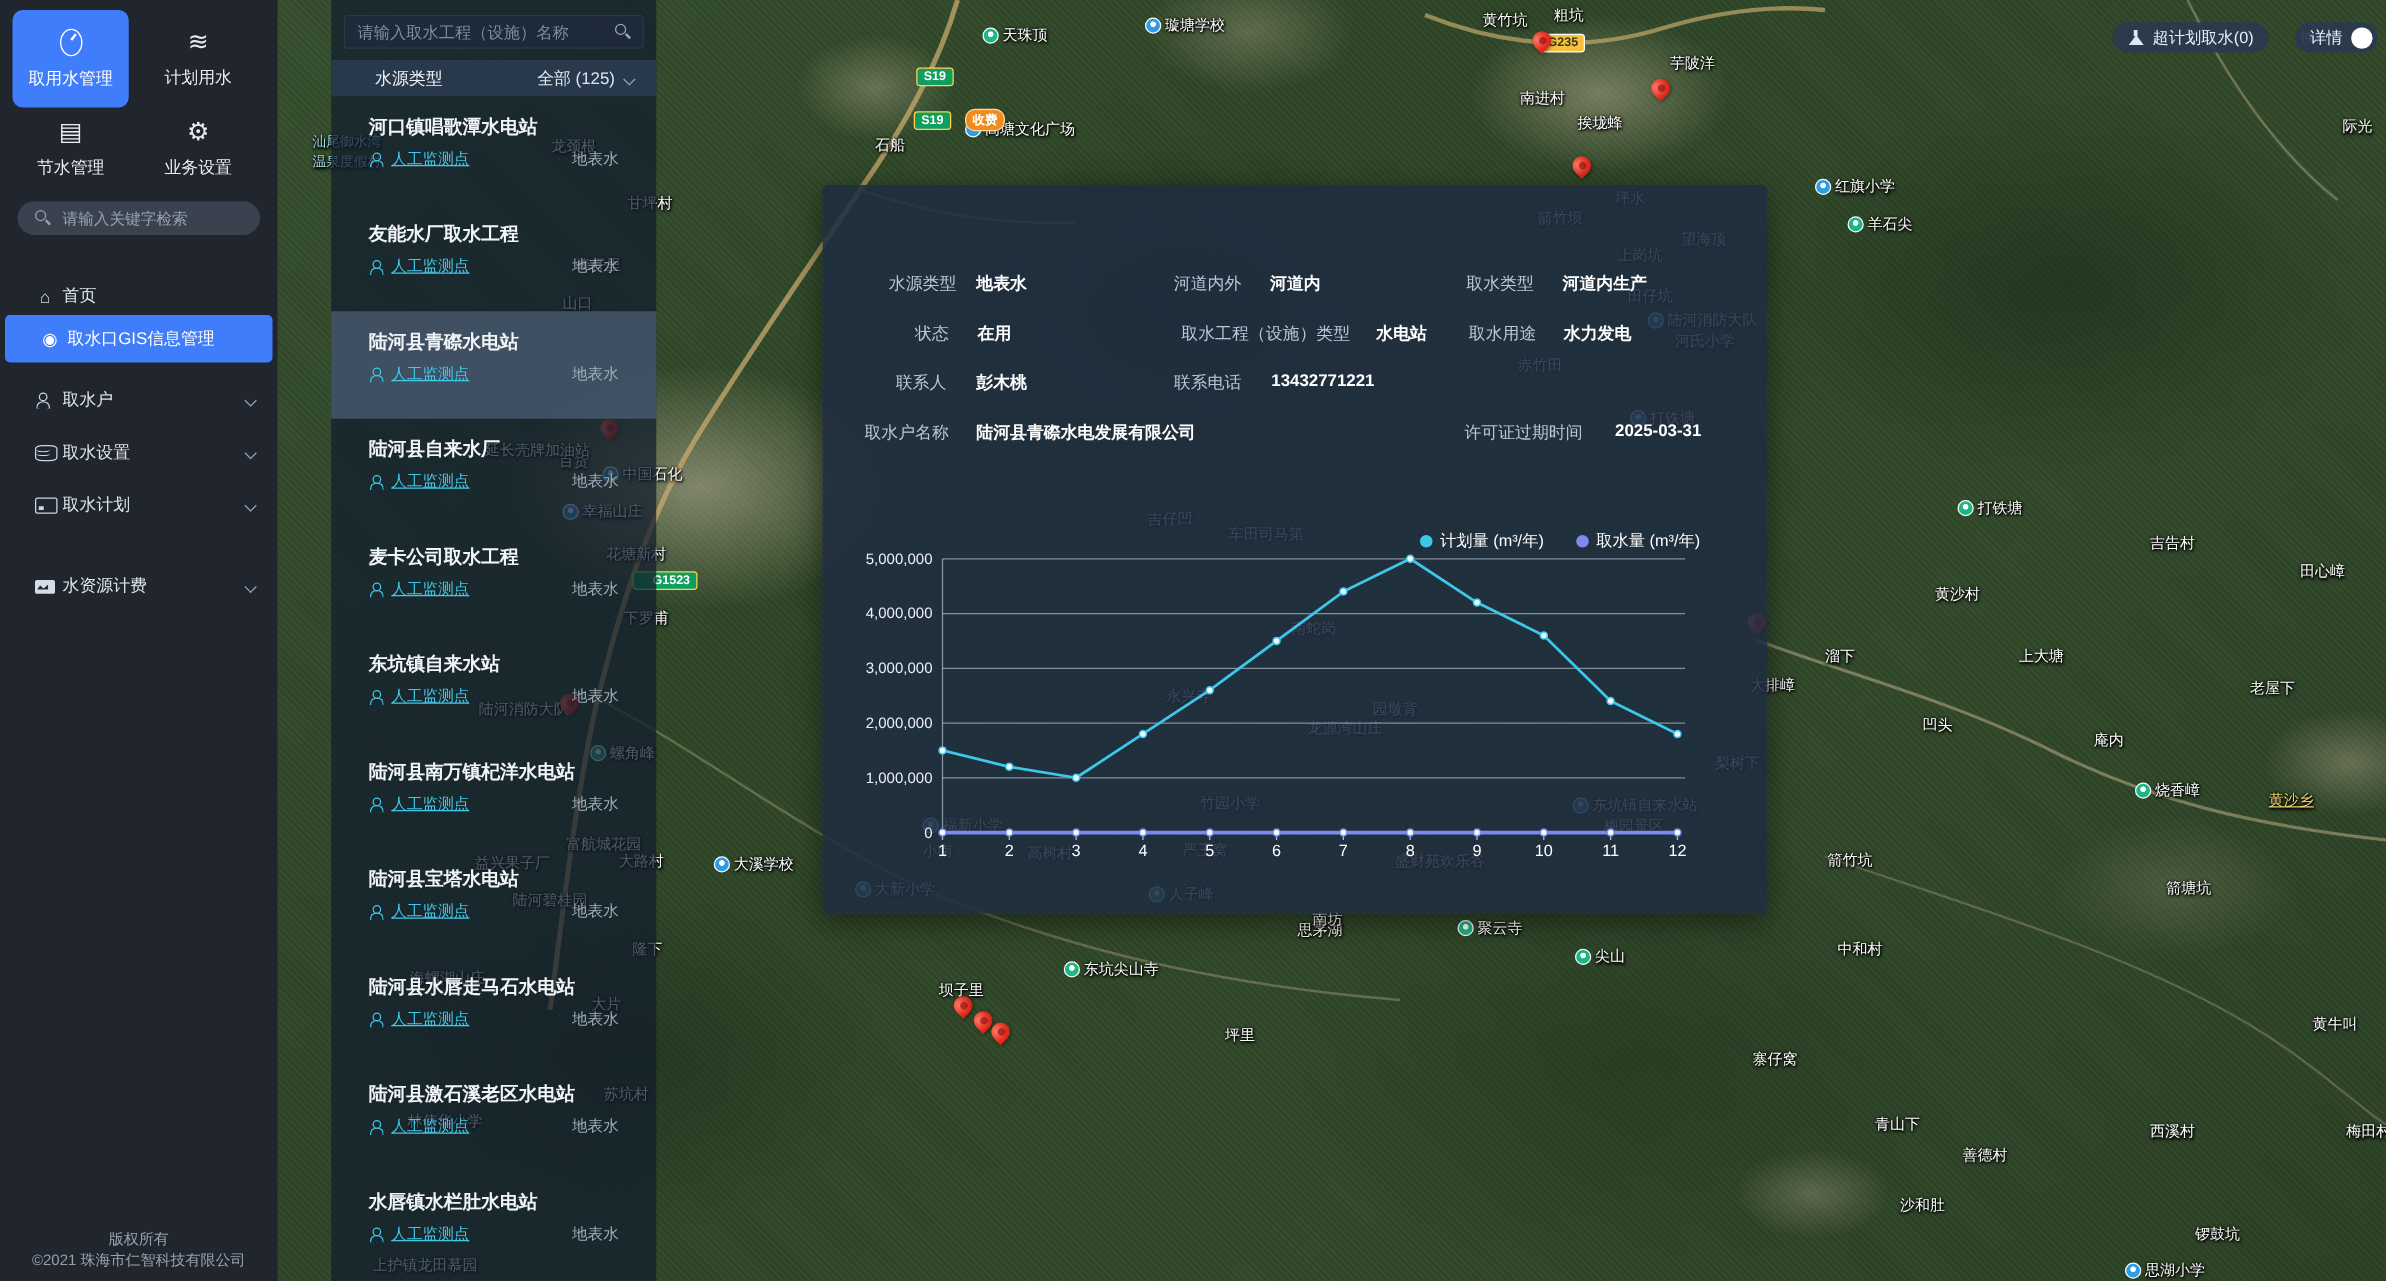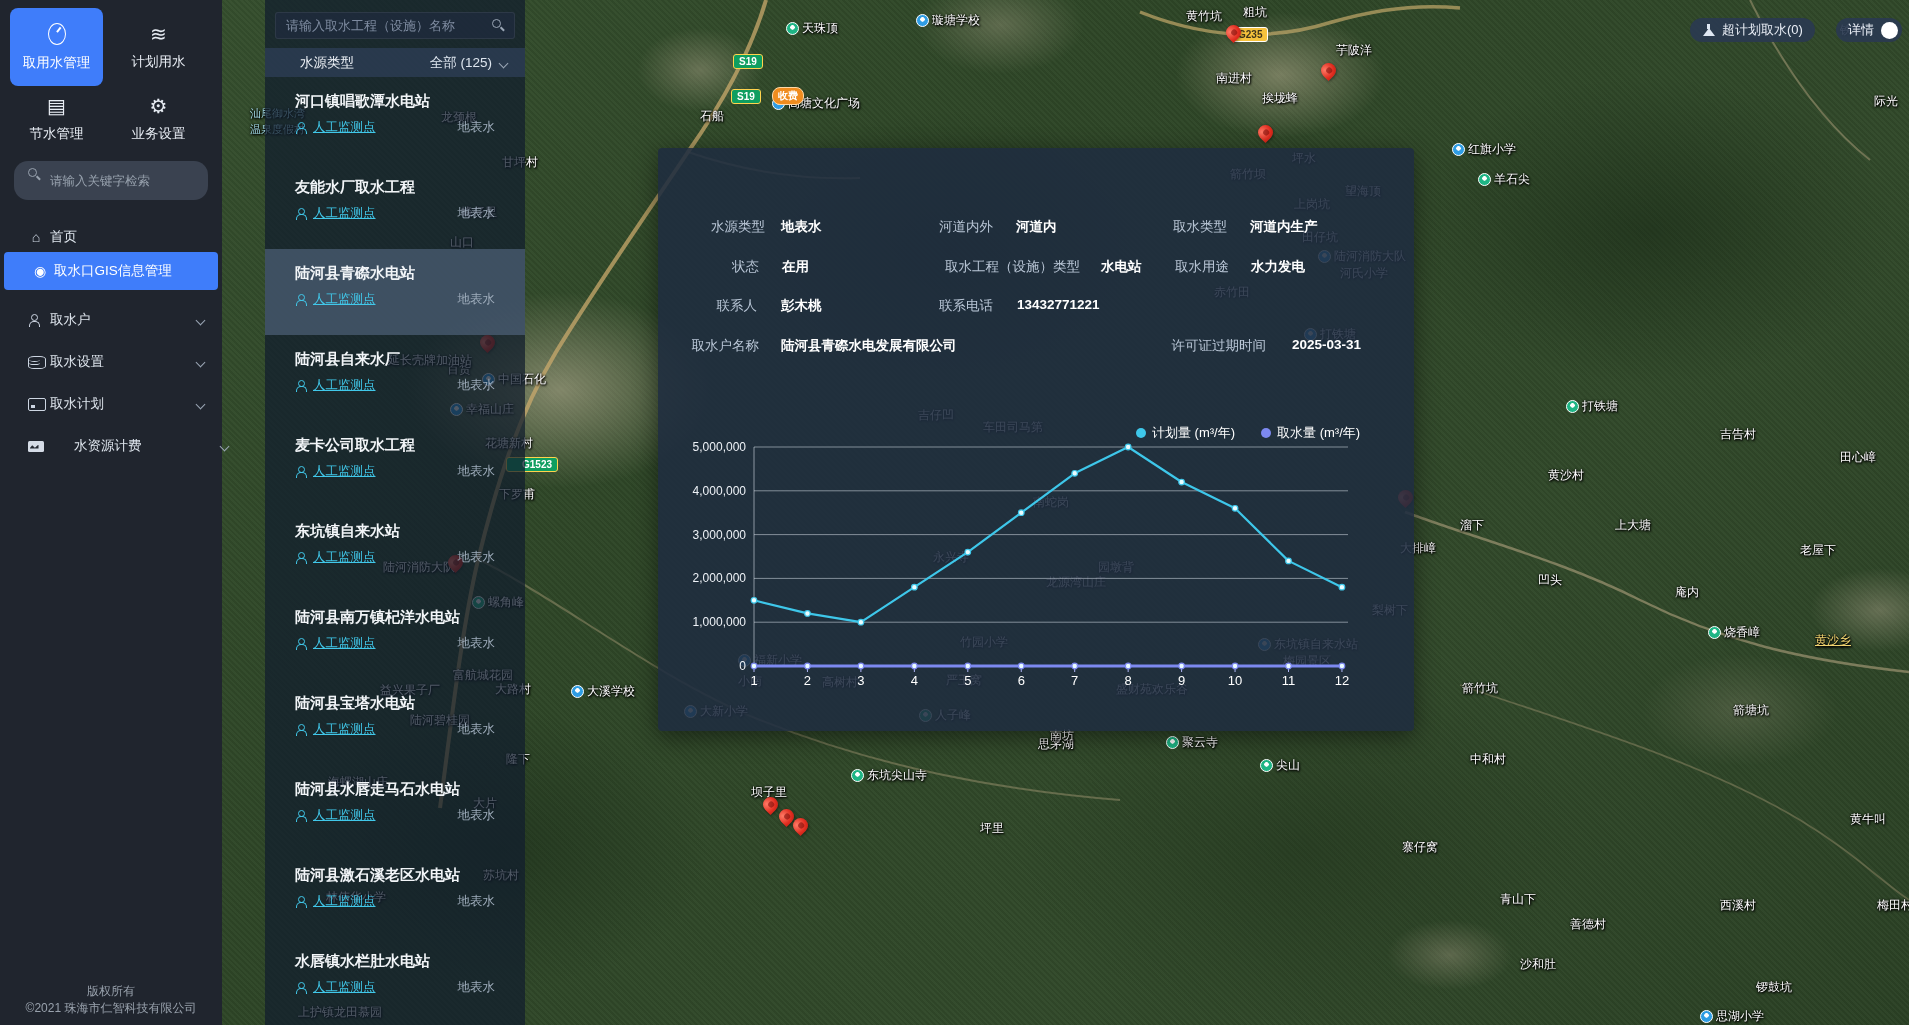--- a/index.html
+++ b/index.html
@@ -77,21 +77,21 @@
 
   
   #sidebar{position:absolute;left:0;top:0;width:222px;height:1025px;z-index:30;background:#20252e;color:#dfe6ee;}
   .tile{position:absolute;display:flex;flex-direction:column;align-items:center;justify-content:center;gap:9px;
      width:93px;border-radius:8px;cursor:pointer;color:#e8edf4;}
   .tile.active{background:#3f7dfa;color:#fff;}
   .tile .tlabel{font-size:13.5px;}
   .tile .tico{font-size:20px;line-height:1;height:20px;display:flex;align-items:center;justify-content:center;}
   #t0{left:10px;top:8px;height:78px;}  #t1{left:112px;top:8px;height:78px;}
   #t2{left:10px;top:90px;height:58px;} #t3{left:112px;top:90px;height:58px;}
-  #s-search{position:absolute;left:14px;top:161px;width:194px;height:39px;}
+  #s-search{position:absolute;left:14px;top:161px;width:194px;height:27px;}
   #s-search input{width:100%;height:100%;box-sizing:border-box;border:none;border-radius:14px;background:#3a4250;
      color:#cfd8e3;font-size:12.5px;padding:0 12px 0 36px;outline:none;font-family:inherit;}
   #s-search input::placeholder{color:#97a1ad;}
   #s-search .i-search{position:absolute;left:14px;top:7px;color:#97a1ad;}
   .mrow{position:absolute;left:0;width:222px;height:30px;display:flex;align-items:center;cursor:pointer;font-size:13.5px;}
   .mrow.active{left:4px;width:214px;height:38px;background:#3f7dfa;border-radius:4px;}
   .mrow .mico{position:absolute;left:28px;width:16px;text-align:center;font-size:14px;color:#cdd6e2;}
   .mrow.active .mico{color:#fff;}
   .mrow .mlabel{margin-left:50px;color:#dfe6ee;}
   .mrow.active .mlabel{color:#fff;}
@@ -710,21 +710,21 @@
         <div class="mrow" style="top: 347px;">
           <span class="mico i-db"></span>
           <span class="mlabel">取水设置</span>
           <span class="chev"></span>
         </div>
         <div class="mrow" style="top: 389px;">
           <span class="mico i-card"></span>
           <span class="mlabel">取水计划</span>
           <span class="chev"></span>
         </div>
-        <div class="mrow" style="top: 431px; padding-left: 24px;">
+        <div class="mrow" style="top: 454px;">
           <span class="mico i-chartico"></span>
           <span class="mlabel">水资源计费</span>
           <span class="chev"></span>
         </div>
       </div>
     <div id="s-footer">
       <div>版权所有</div>
       <div>©2021 珠海市仁智科技有限公司</div>
     </div>
   </div>

